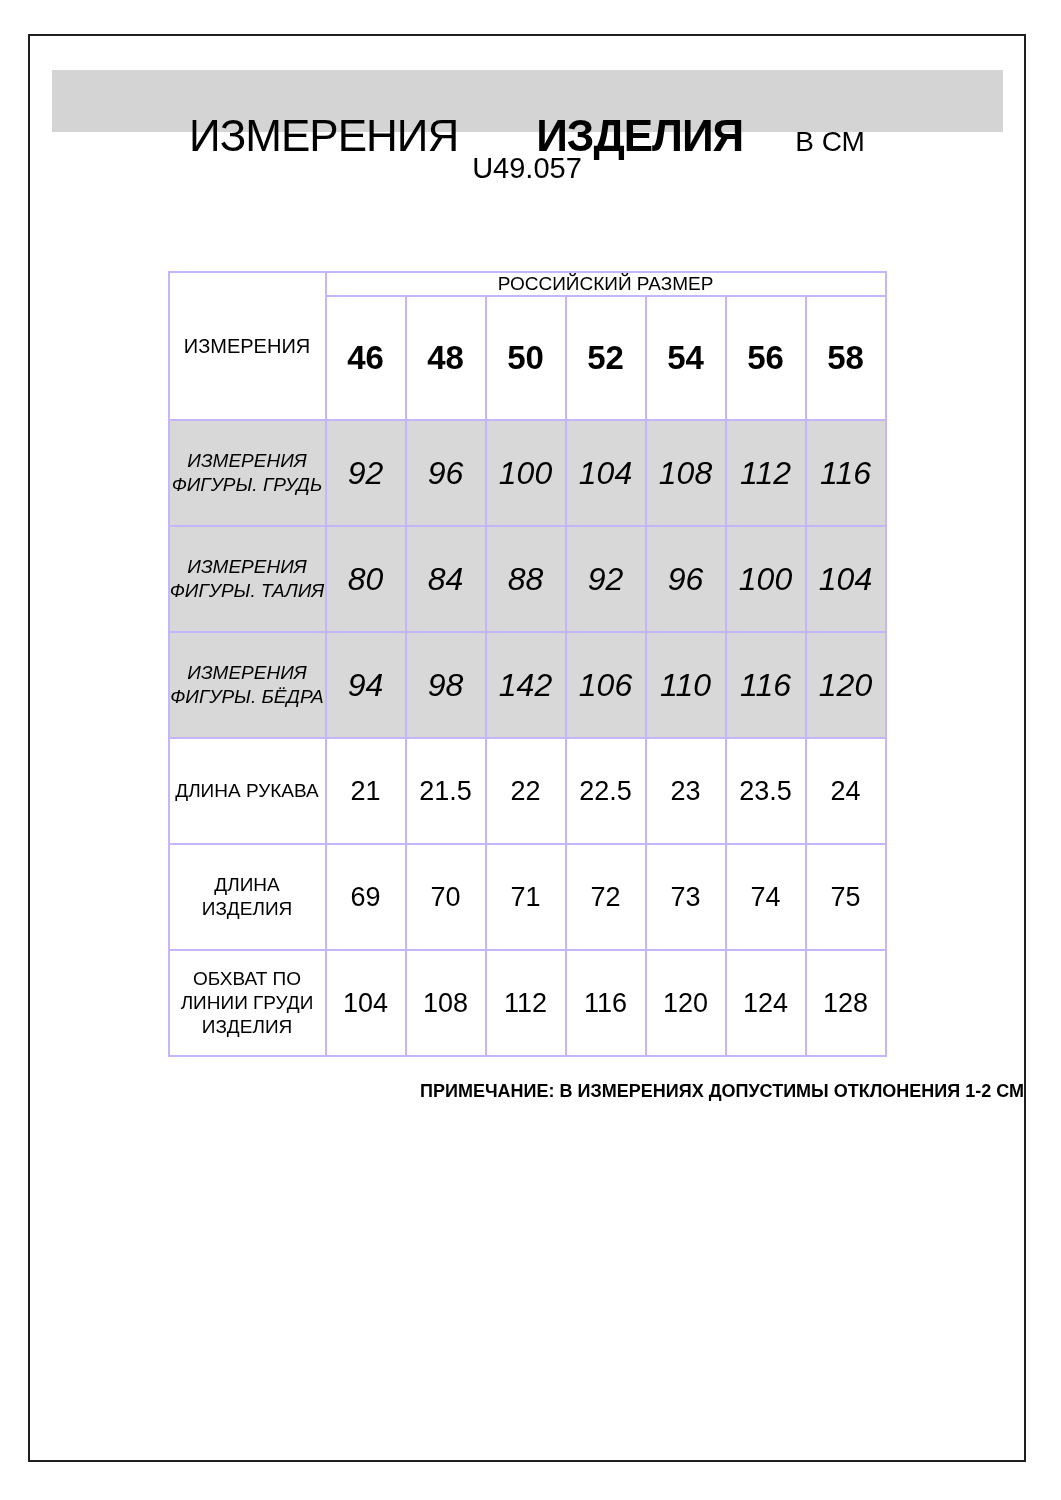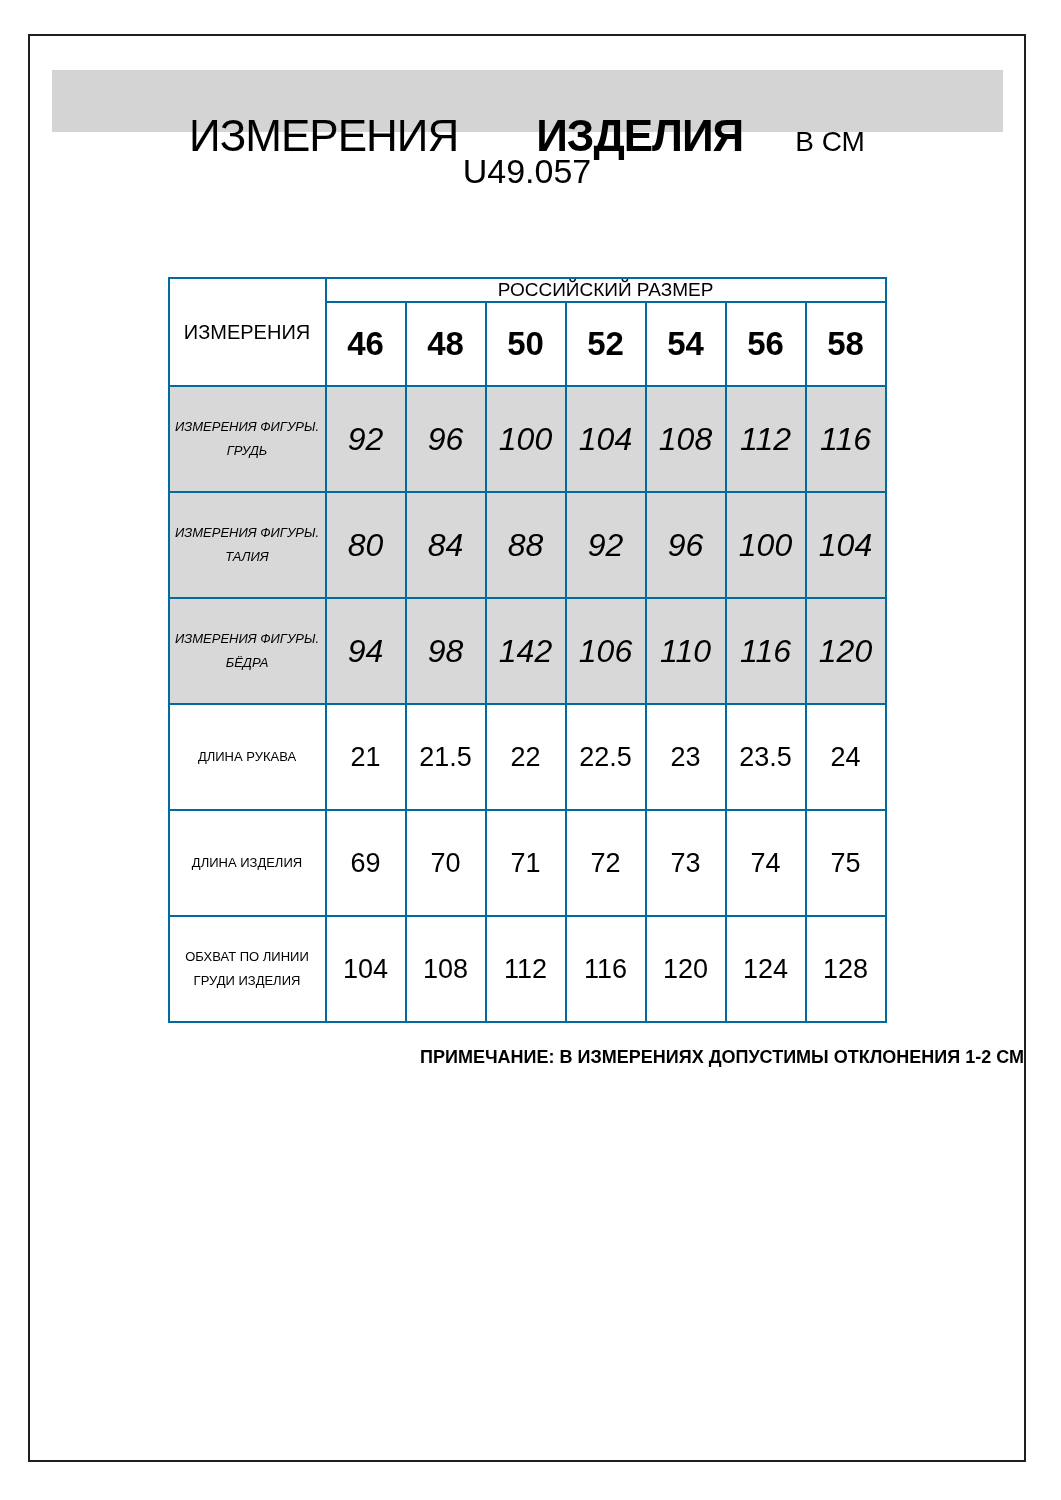--- a/index.html
+++ b/index.html
@@ -34,47 +34,47 @@
   .banner .title-word.bold { font-weight: 700; margin-left: 78px; }
   .banner .units {
     font-size: 28px;
     margin-left: 52px;
     letter-spacing: 0;
     margin-top: 48px;
   }
   .product-code {
     margin-top: 20px;
     text-align: center;
-    font-size: 34px;
+    font-size: 29px;
   }
   .description {
     margin: 6px auto 0;
     text-align: center;
     font-size: 21px;
     line-height: 26px;
   }
   table.size-table {
     border-collapse: collapse;
     margin: 86px auto 0;
   }
   table.size-table th, table.size-table td {
-    border: 2px solid #0369a1;
+    border: 2px solid #c4b5fd;
     text-align: center;
     vertical-align: middle;
     padding: 0;
   }
   col.label-col { width: 157px; }
   col.size-col { width: 80px; }
   .group-header-cell { height: 20px; font-size: 19px; font-weight: 400; }
   .corner-cell { font-size: 20px; font-weight: 400; }
-  .size-cell { height: 84px; font-size: 33px; font-weight: 700; }
+  .size-cell { height: 124px; font-size: 33px; font-weight: 700; }
   tr.body-row { height: 106px; }
   tr.figure-row { background: #d8d8d8; }
   tr.figure-row .label-cell, tr.figure-row .value-cell { font-style: italic; }
-  .label-cell { font-size: 13px; line-height: 24px; padding: 0 4px; }
+  .label-cell { font-size: 19px; line-height: 24px; padding: 0 4px; }
   tr.figure-row .value-cell { font-size: 32px; }
   tr.product-row .value-cell { font-size: 27px; }
   .note {
     margin-top: 24px;
     text-align: right;
     font-size: 18px;
     font-weight: 700;
   }
 </style>
 </head>

